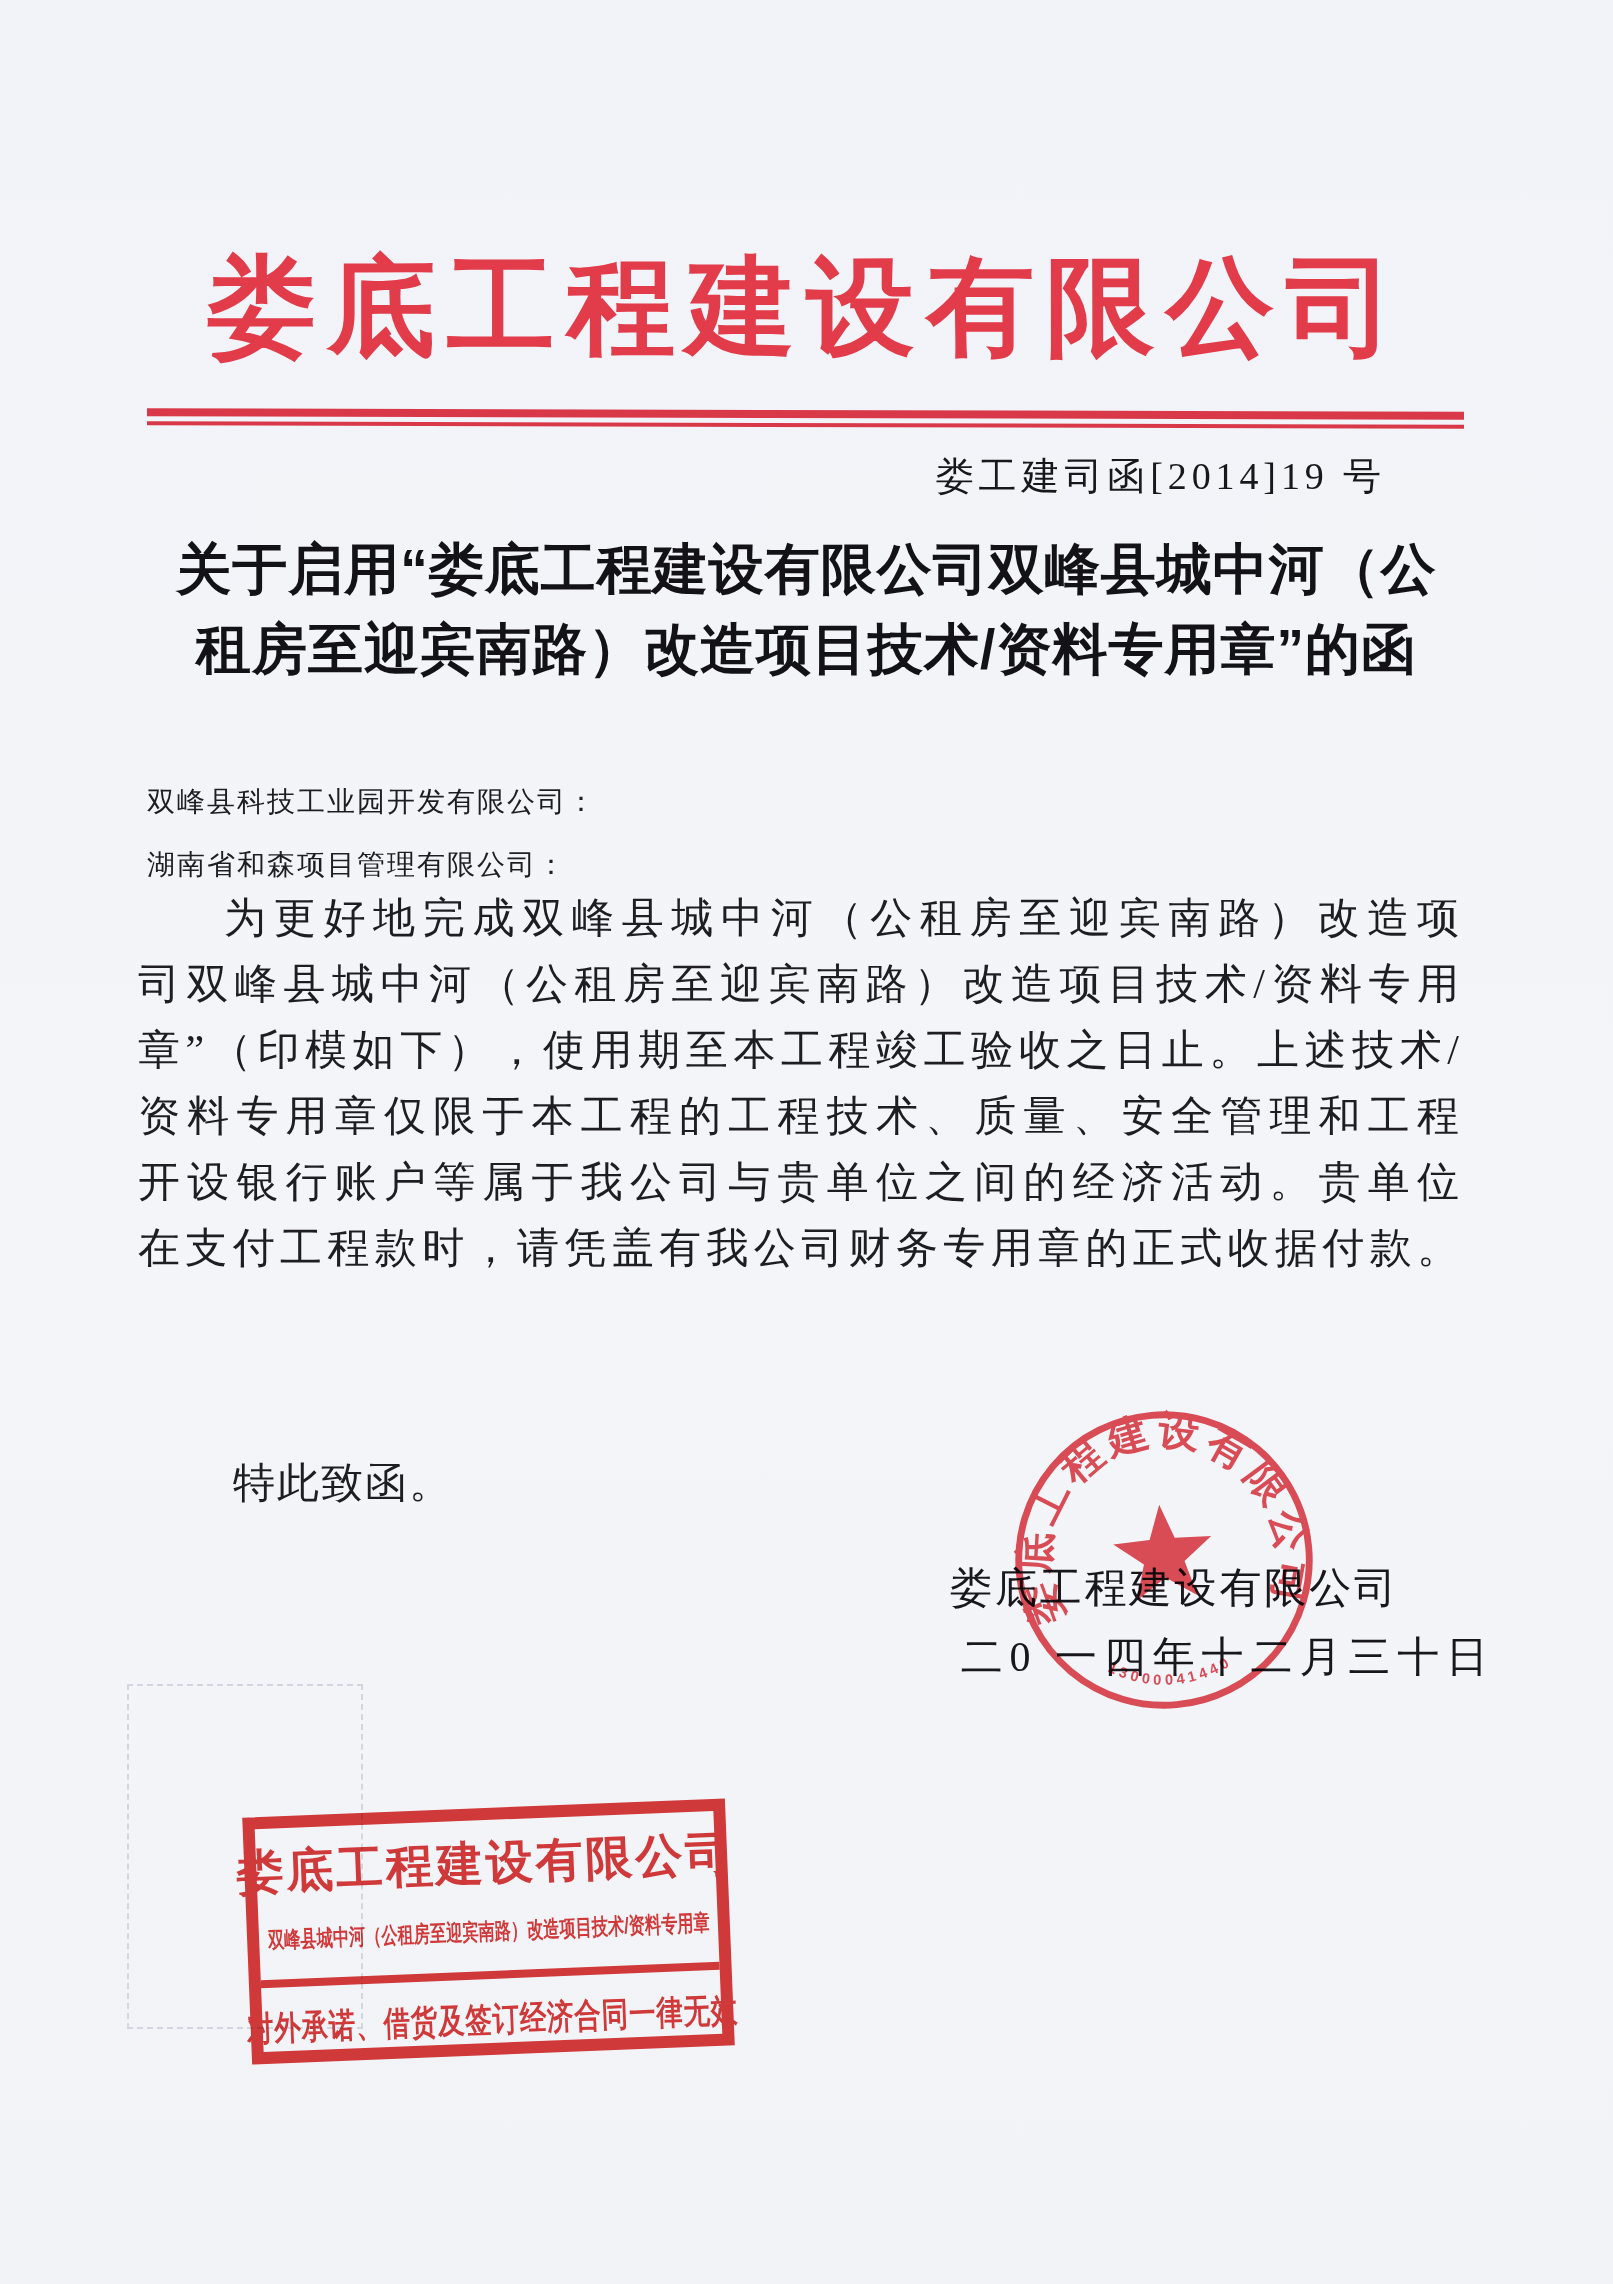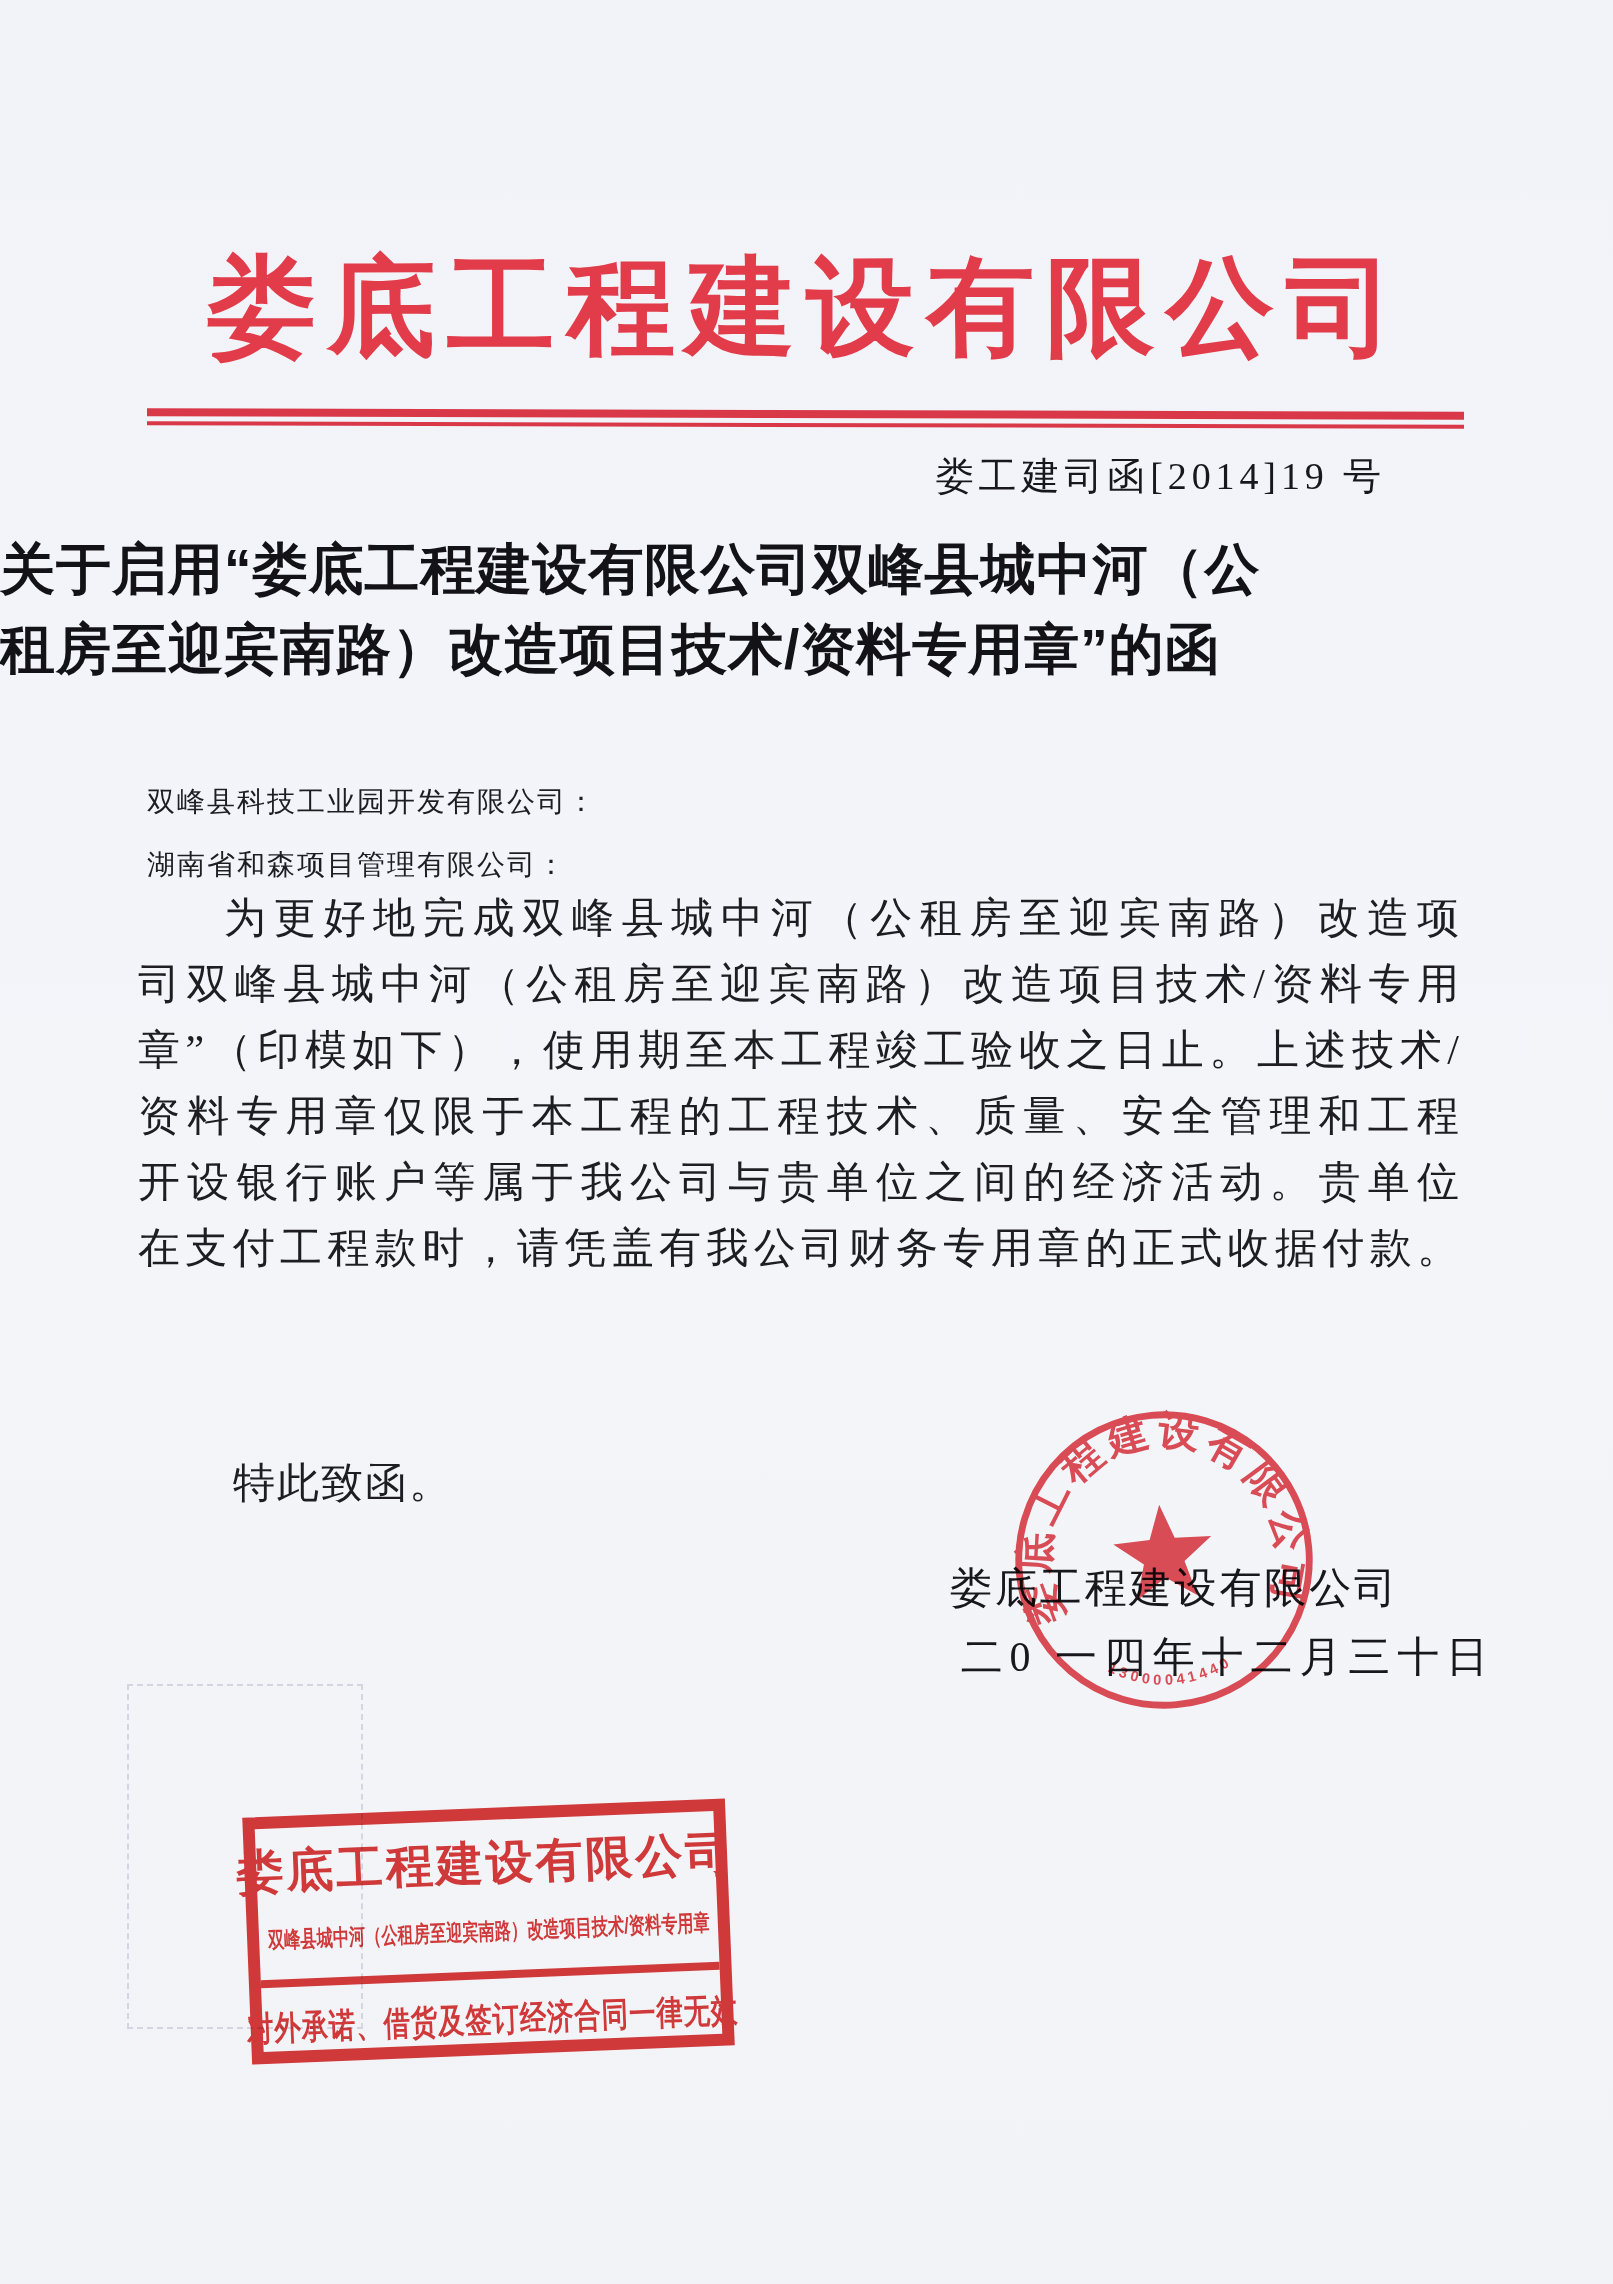--- a/index.html
+++ b/index.html
@@ -28,20 +28,21 @@
   .doc-number{
     position:absolute;top:451px;left:0;width:100%;
     box-sizing:border-box;padding-right:227px;
     text-align:right;
     font-size:38px;letter-spacing:4.9px;
     color:#17171c;
   }
   
   .subject{
     position:absolute;top:529px;left:0;width:100%;
+    text-align:center;
     font-family:"Liberation Sans","DejaVu Sans",sans-serif;
     font-weight:bold;
     font-size:55px;line-height:80px;
     color:#131317;
     letter-spacing:1px;
   }
   
   .recipients{
     position:absolute;left:147px;top:770px;
     font-size:28px;line-height:63px;

